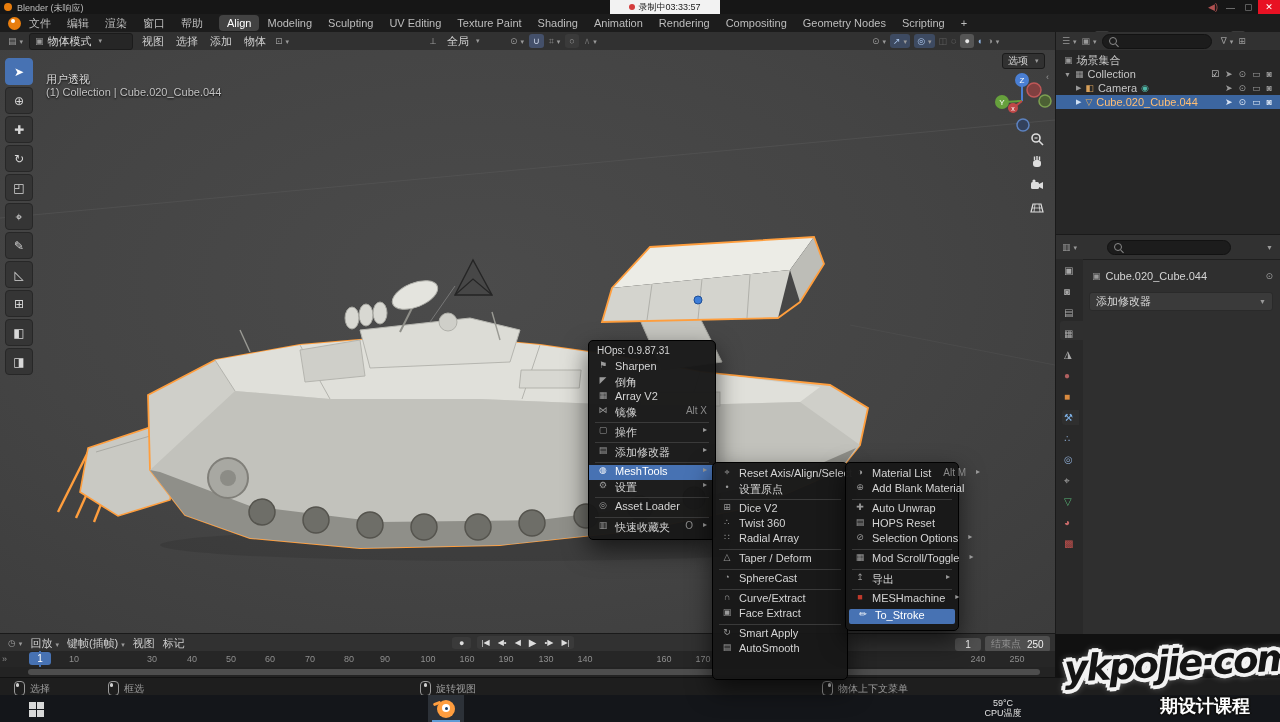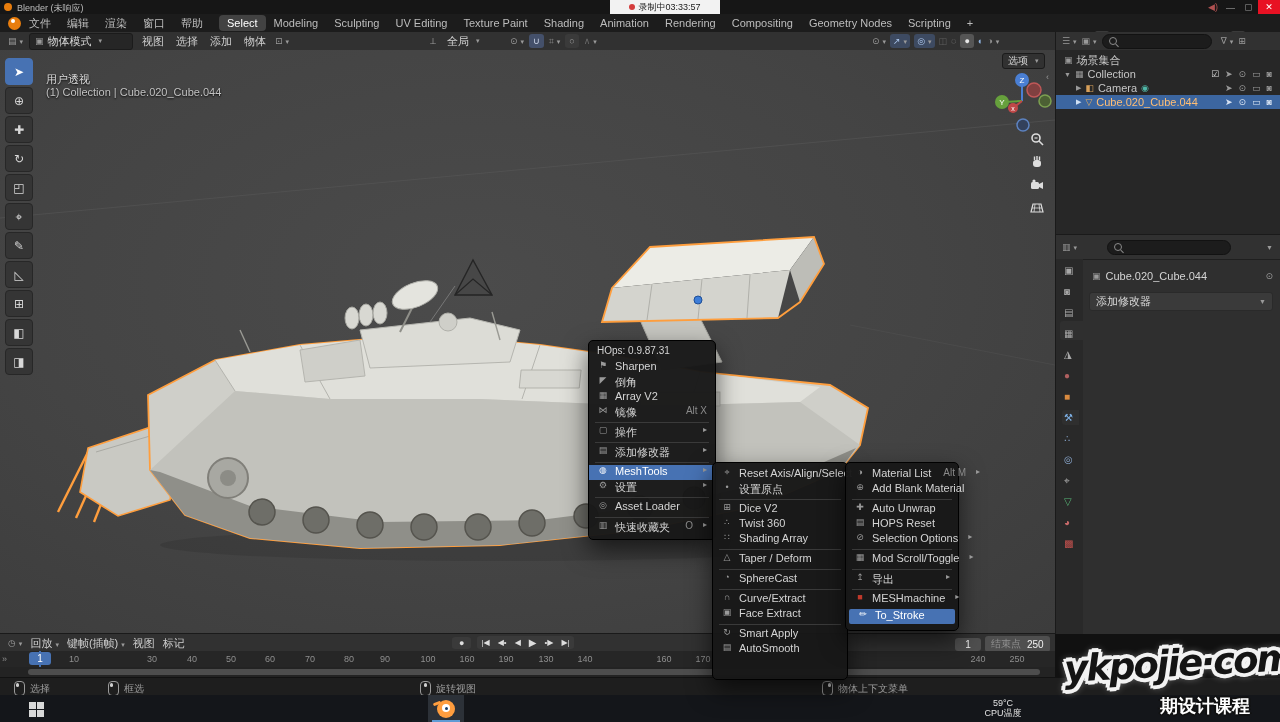--- a/index.html
+++ b/index.html
@@ -70,21 +70,21 @@
 <div class="r" style="left:0;top:14px;width:1280px;height:18px;background:#1c1c1c;display:flex;align-items:center">
   <span style="margin-left:8px;width:13px;height:13px;border-radius:50%;background:#e87d0d;position:relative;flex:none">
     <span style="position:absolute;left:3px;top:2px;width:4px;height:4px;border-radius:50%;background:#fff"></span>
   </span>
   <span class="wtab">文件</span>
   <span class="wtab">编辑</span>
   <span class="wtab">渲染</span>
   <span class="wtab">窗口</span>
   <span class="wtab">帮助</span>
   <span style="width:8px"></span>
-  <span class="wtab on">Select</span>
+  <span class="wtab on">Align</span>
   <span class="wtab">Modeling</span>
   <span class="wtab">Sculpting</span>
   <span class="wtab">UV Editing</span>
   <span class="wtab">Texture Paint</span>
   <span class="wtab">Shading</span>
   <span class="wtab">Animation</span>
   <span class="wtab">Rendering</span>
   <span class="wtab">Compositing</span>
   <span class="wtab">Geometry Nodes</span>
   <span class="wtab">Scripting</span>
@@ -450,21 +450,21 @@
   <div class="mi">
       <span class="ic">⊞</span>
       <span class="lb">Dice V2</span>
     </div>
   <div class="mi">
       <span class="ic">∴</span>
       <span class="lb">Twist 360</span>
     </div>
   <div class="mi">
       <span class="ic">∷</span>
-      <span class="lb">Shading Array</span>
+      <span class="lb">Radial Array</span>
     </div>
   <div class="msep"></div>
   <div class="mi">
       <span class="ic">△</span>
       <span class="lb">Taper / Deform</span>
     </div>
   <div class="msep"></div>
   <div class="mi">
       <span class="ic">◔</span>
       <span class="lb">SphereCast</span>

